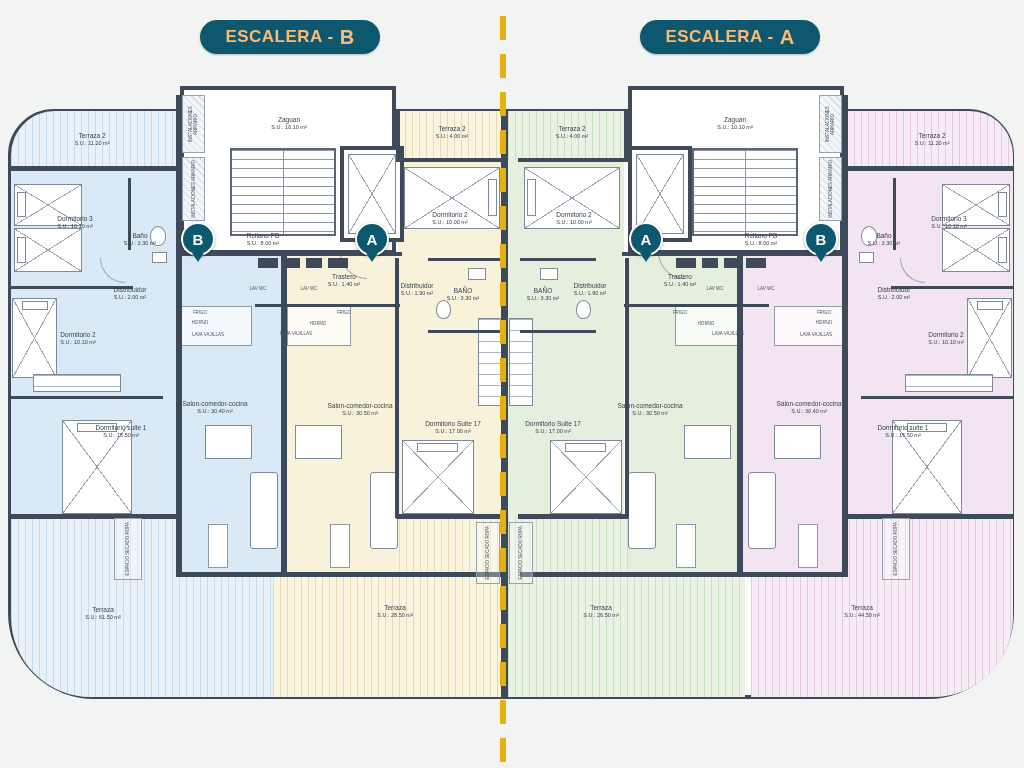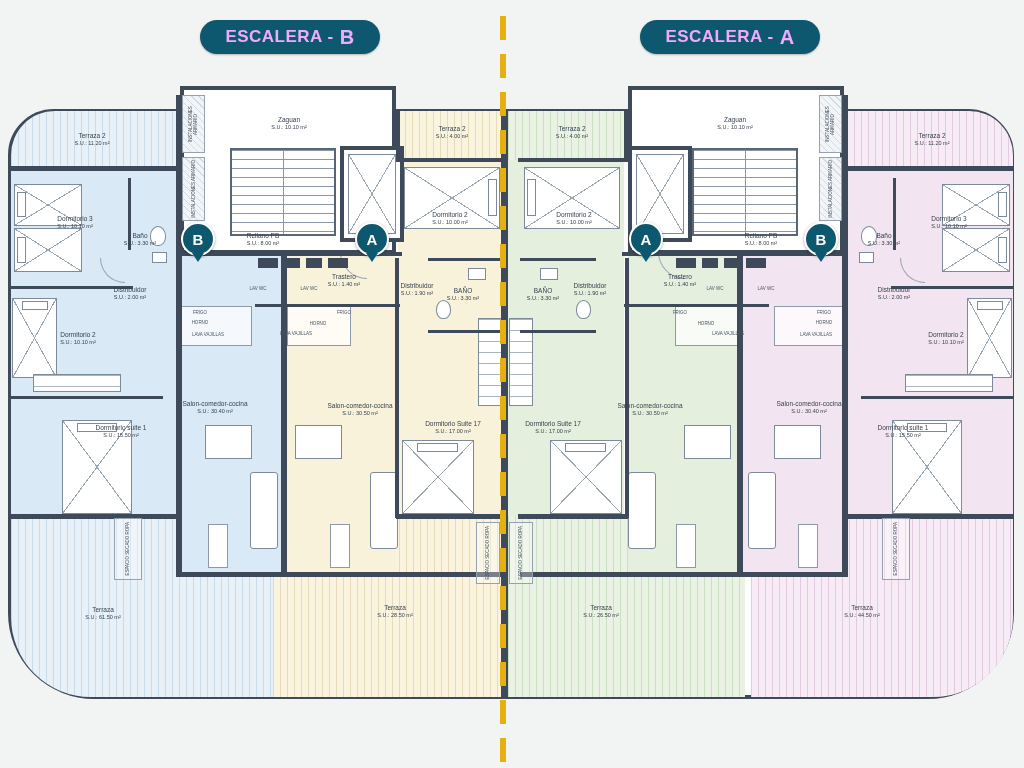--- a/index.html
+++ b/index.html
@@ -40,21 +40,21 @@
                      linear-gradient(to bottom right,transparent calc(50% - .5px),#9aa6b2 calc(50% - .5px) calc(50% + .5px),transparent calc(50% + .5px));}
   .closet{position:absolute;border:1px solid #7d8a99;z-index:10;
           background:repeating-linear-gradient(180deg,#aab4bf 0 1px,rgba(255,255,255,0) 1px 11px),#fff;}
   .shelf{position:absolute;background:#3e4a5a;z-index:12;}
   .planter{position:absolute;border:1px solid #8d99a7;background:#fff;z-index:10;}
   .fx{position:absolute;border:1px solid #7d8a99;background:#fff;z-index:10;}
   .fx.o{border-radius:50% 50% 45% 45%;}
   .arc{position:absolute;border-left:1px solid #97a3b1;border-bottom:1px solid #97a3b1;border-radius:0 0 0 100%;z-index:9;}
   .dash{position:absolute;left:500px;top:16px;width:6px;height:748px;z-index:40;
         background:repeating-linear-gradient(180deg,#e6b011 0 24px,transparent 24px 38px);}
-  .pill{position:absolute;background:#0e586f;color:#f0abfc;border-radius:18px;height:34px;width:180px;
+  .pill{position:absolute;background:#0e586f;color:#fdba74;border-radius:18px;height:34px;width:180px;
         display:flex;align-items:center;justify-content:center;font-size:17px;font-weight:700;
         letter-spacing:.5px;z-index:50;box-shadow:0 1px 2px rgba(0,0,0,.25);}
   .pill b{font-size:20px;margin-left:6px;}
   .pin{position:absolute;transform:translate(-50%,-50%);z-index:45;width:32px;height:42px;}
   .pin .c{position:absolute;left:0;top:0;width:30px;height:30px;background:#0e586f;border:2px solid #fff;
           border-radius:50%;color:#fff;display:flex;align-items:center;justify-content:center;
           font-weight:700;font-size:15px;box-shadow:0 1px 3px rgba(0,0,0,.35);}
   .pin:after{content:"";position:absolute;left:11px;top:31px;border:6px solid transparent;border-top:9px solid #0e586f;}
 </style>
 </head>

